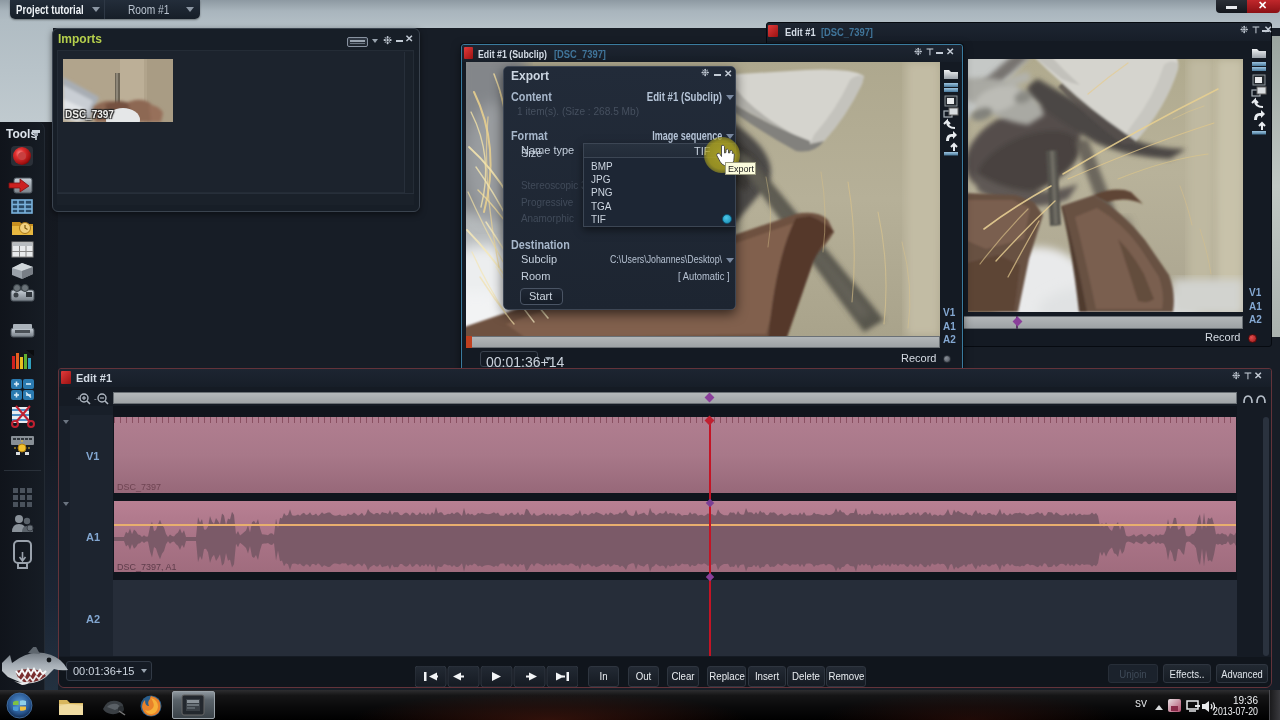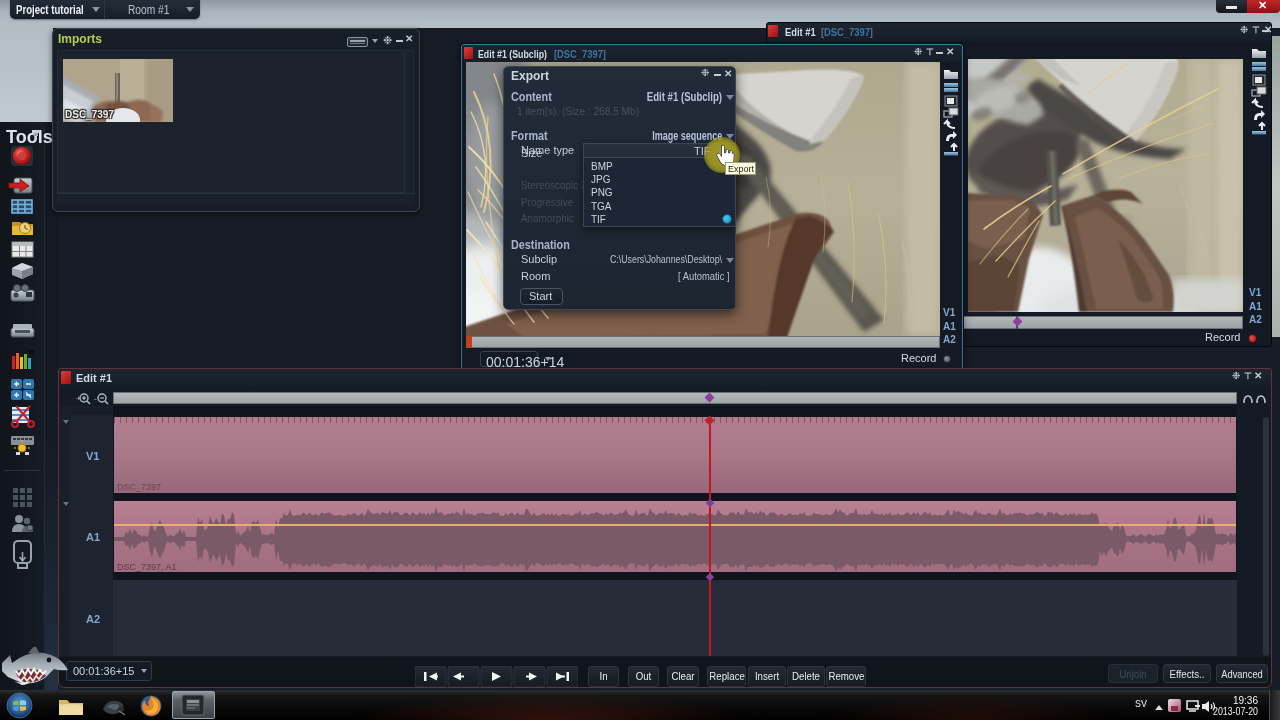--- a/index.html
+++ b/index.html
@@ -23,21 +23,21 @@
 <div class="abs" style="left:128px;top:3px;font-size:12px;color:#b9c3cf;transform:scaleX(0.85);transform-origin:0 0;">Room #1</div>
 <div class="abs" style="left:186px;top:7px;width:0;height:0;border-left:4px solid transparent;border-right:4px solid transparent;border-top:5px solid #8b96a3;"></div>
 
 <div class="abs" style="left:1216px;top:0;width:31px;height:13px;background:linear-gradient(180deg,#2a2e36,#14171d);border-radius:0 0 0 4px;"></div>
 <div class="abs" style="left:1226px;top:6px;width:11px;height:3px;background:#e8eaee;"></div>
 <div class="abs" style="left:1247px;top:0;width:33px;height:13px;background:linear-gradient(180deg,#c0272b,#8a1014);border-radius:0 0 4px 0;"></div>
 <div class="abs b" style="left:1258px;top:-1px;font-size:11px;color:#fff;">✕</div>
 
 <div class="abs" style="left:0;top:122px;width:58px;height:568px;background:linear-gradient(180deg,#14181f 0%,#151a23 55%,#1c2635 85%,#233140 100%);"></div>
 <div class="abs" style="left:0;top:122px;width:45px;height:568px;background:linear-gradient(90deg,#10141b,#161c24);border-radius:0 8px 0 0;border-right:1px solid #232a33;"></div>
-<div class="abs b" style="left:6px;top:127px;font-size:18px;color:#dde4ec;">Tools</div>
+<div class="abs b" style="left:6px;top:127px;font-size:12px;color:#dde4ec;">Tools</div>
 <svg class="abs" style="left:30px;top:128px;" width="12" height="12">
       <rect x="2" y="2" width="8" height="3" fill="#c8d0d8"></rect>
       <rect x="4" y="5" width="4" height="3" fill="#9aa2ac"></rect>
       <rect x="5.2" y="8" width="1.6" height="4" fill="#c8d0d8"></rect>
     </svg>
 <svg class="abs" style="left:8px;top:144px;" width="30" height="430">
 <defs>
 <radialGradient id="redball" cx="0.38" cy="0.35" r="0.7">
           <stop offset="0" stop-color="#ff9090"></stop>
           <stop offset="0.35" stop-color="#e03030"></stop>

